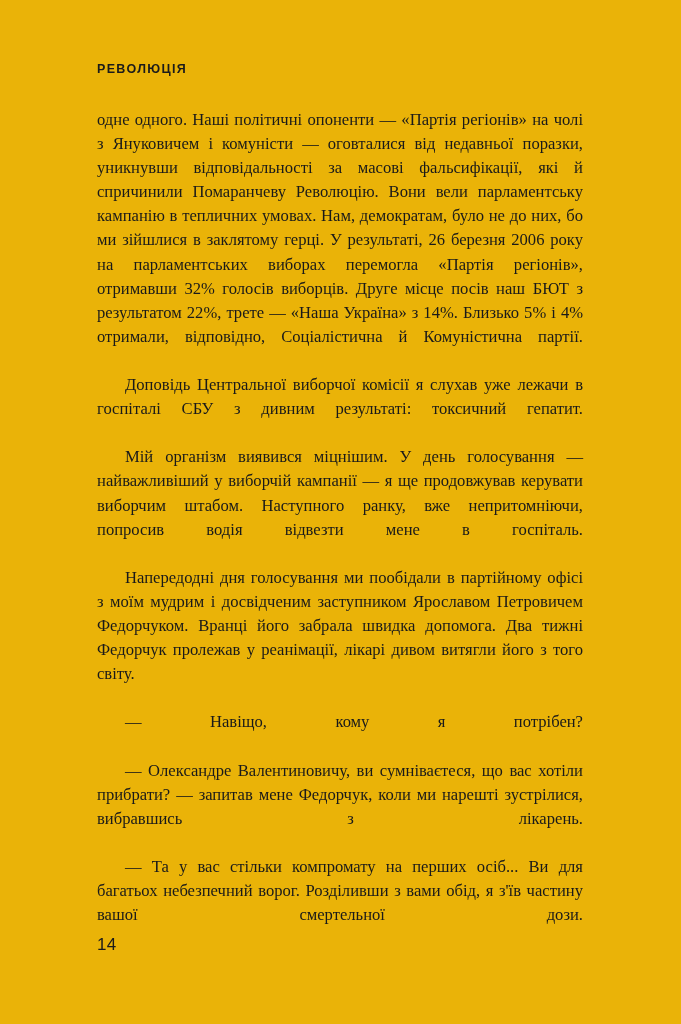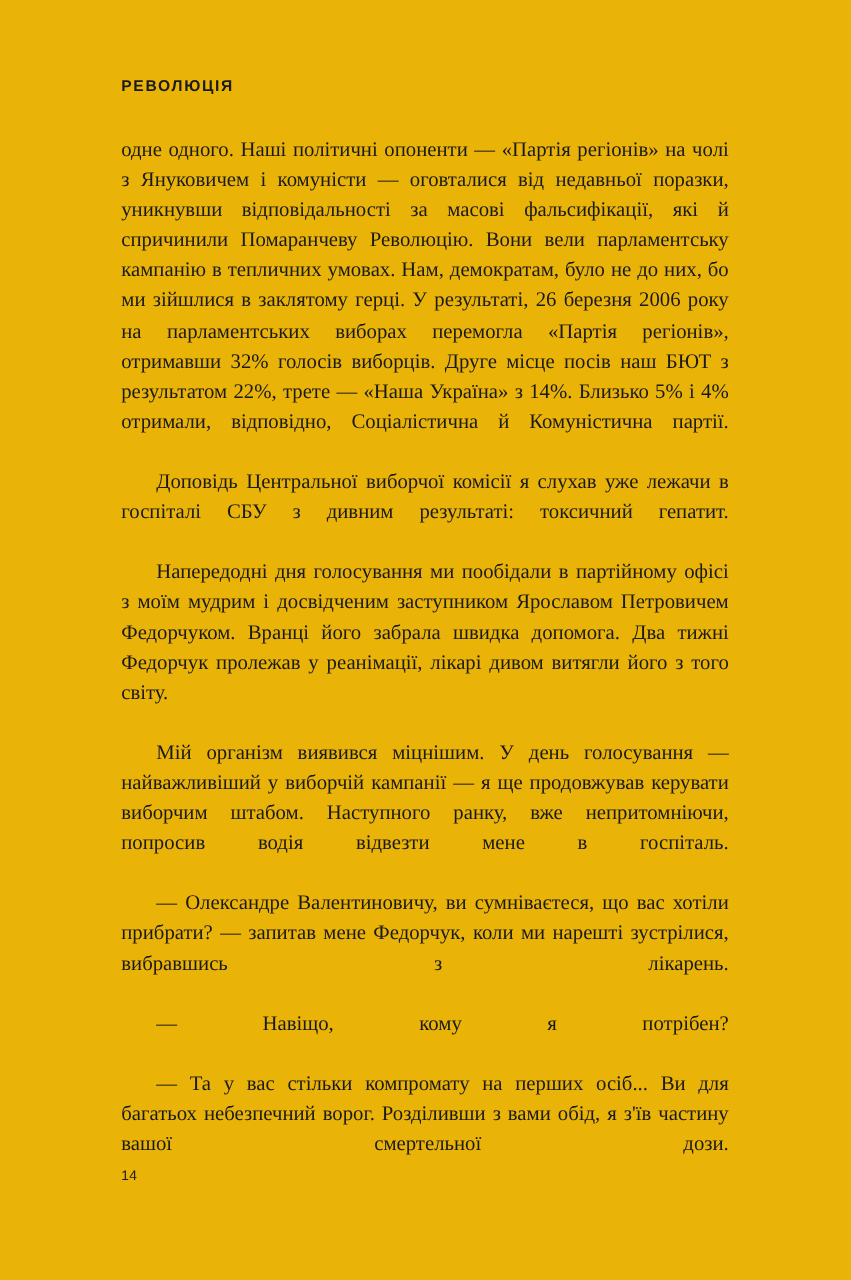--- a/index.html
+++ b/index.html
@@ -63,47 +63,47 @@
     content: "";
     display: inline-block;
     width: 100%;
   }
 
   .folio {
     position: absolute;
     left: 97px;
     top: 935px;
     font-family: "Liberation Sans", sans-serif;
-    font-size: 11px;
+    font-size: 17px;
     font-weight: 400;
     color: #1b1b1b;
     letter-spacing: 0.3px;
   }
 </style>
 </head>
 <body>
 
 <div class="page">
 
   <div class="running-head">РЕВОЛЮЦІЯ</div>
 
   <div class="text-block">
 
     <p class="para first">одне одного. Наші політичні опоненти — «Партія регіонів» на чолі з Януковичем і комуністи — оговталися від недавньої поразки, уникнувши відповідальності за масові фальсифікації, які й спричинили Помаранчеву Революцію. Вони вели парламентську кампанію в тепличних умовах. Нам, демократам, було не до них, бо ми зійшлися в заклятому герці. У результаті, 26 березня 2006 року на парламентських виборах перемогла «Партія регіонів», отримавши 32% голосів виборців. Друге місце посів наш БЮТ з результатом 22%, трете — «Наша Україна» з 14%. Близько 5% і 4% отримали, відповідно, Соціалістична й Комуністична партії.</p>
 
     <p class="para indent">Доповідь Центральної виборчої комісії я слухав уже лежачи в госпіталі СБУ з дивним результаті: токсичний гепатит.</p>
 
 
+    <p class="para indent">Мій організм виявився міцнішим. У день голосування — найважливіший у виборчій кампанії — я ще продовжував керувати виборчим штабом. Наступного ранку, вже непритомніючи, попросив водія відвезти мене в госпіталь.</p>
+
     <p class="para indent">Напередодні дня голосування ми пообідали в партійному офісі з моїм мудрим і досвідченим заступником Ярославом Петровичем Федорчуком. Вранці його забрала швидка допомога. Два тижні Федорчук пролежав у реанімації, лікарі дивом витягли його з того світу.</p>
 
-    <p class="para indent">Мій організм виявився міцнішим. У день голосування — найважливіший у виборчій кампанії — я ще продовжував керувати виборчим штабом. Наступного ранку, вже непритомніючи, попросив водія відвезти мене в госпіталь.</p>
+    <p class="para indent">— Навіщо, кому я потрібен?</p>
 
     <p class="para indent">— Олександре Валентиновичу, ви сумніваєтеся, що вас хотіли прибрати? — запитав мене Федорчук, коли ми нарешті зустрілися, вибравшись з лікарень.</p>
-
-    <p class="para indent">— Навіщо, кому я потрібен?</p>
 
     <p class="para indent">— Та у вас стільки компромату на перших осіб... Ви для багатьох небезпечний ворог. Розділивши з вами обід, я з'їв частину вашої смертельної дози.</p>
 
   </div>
 
   <div class="folio">14</div>
 
 </div>
 
 </body></html>

